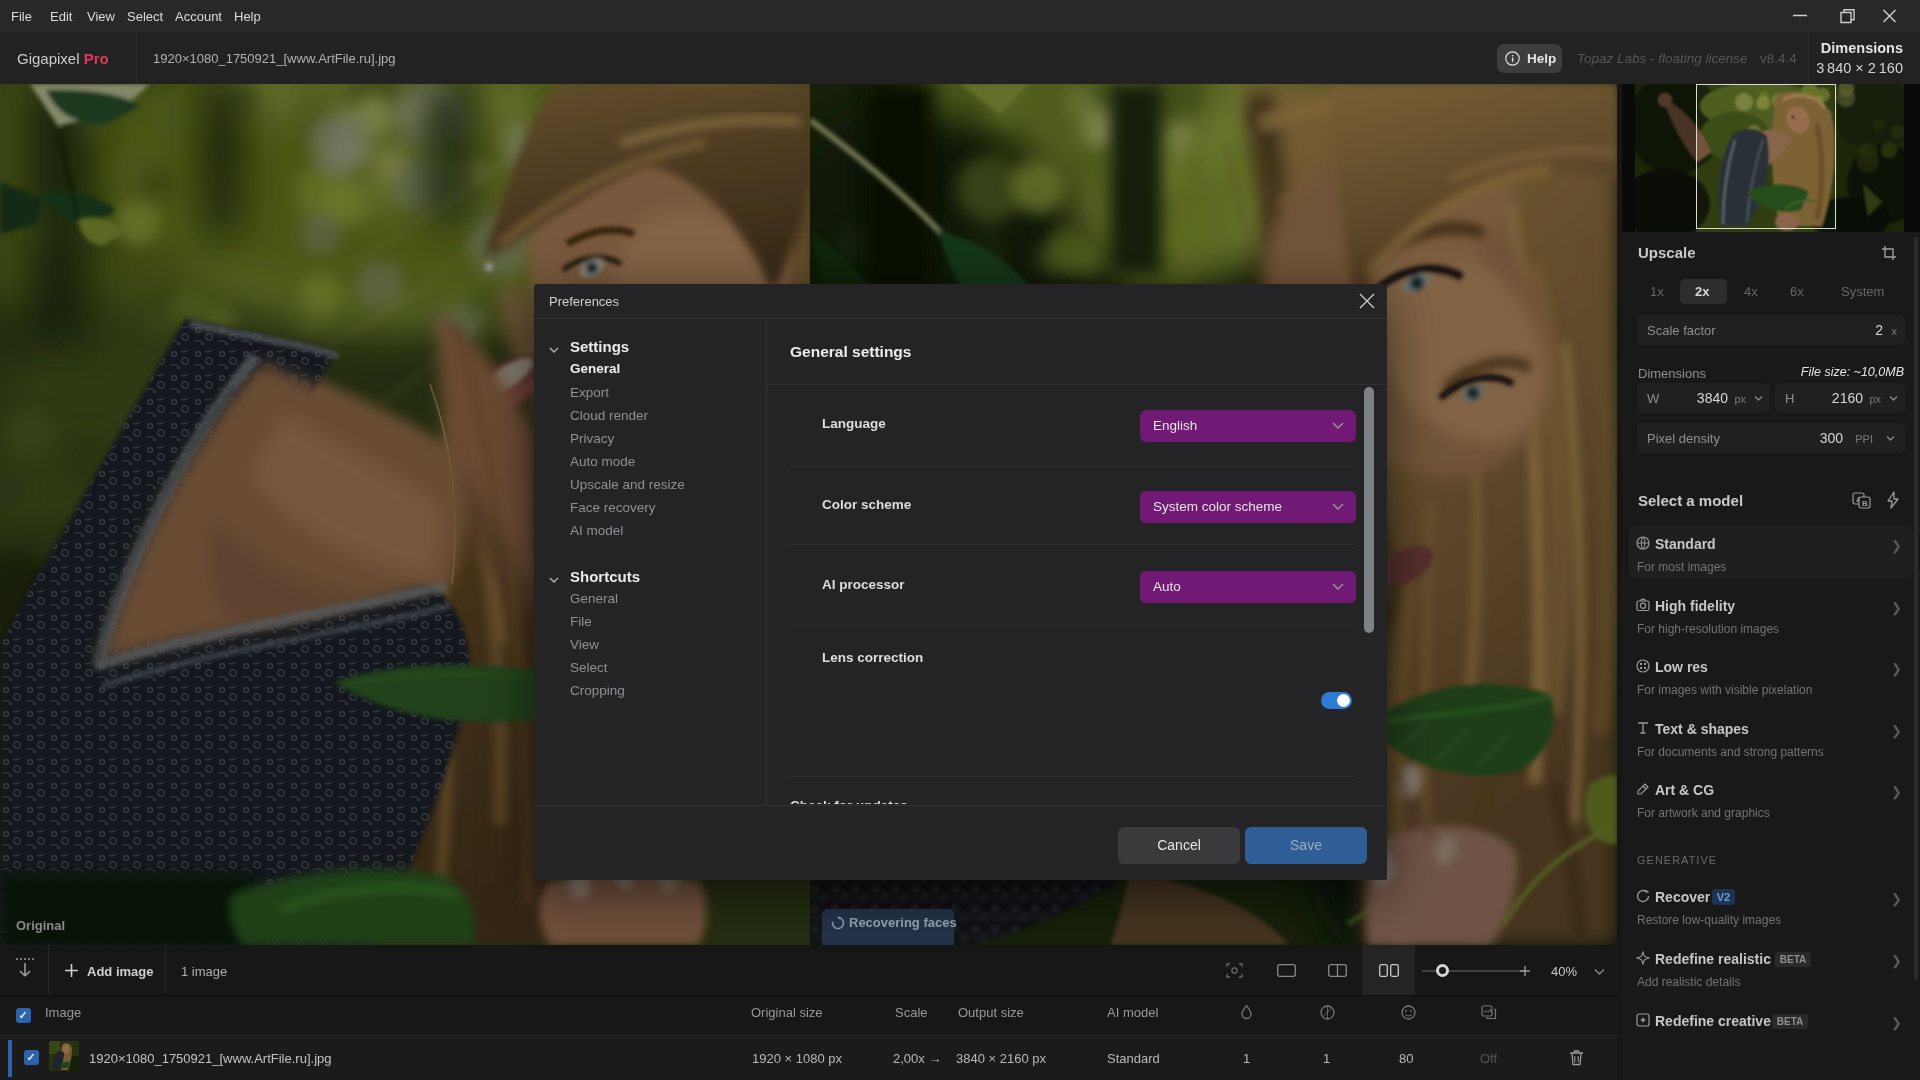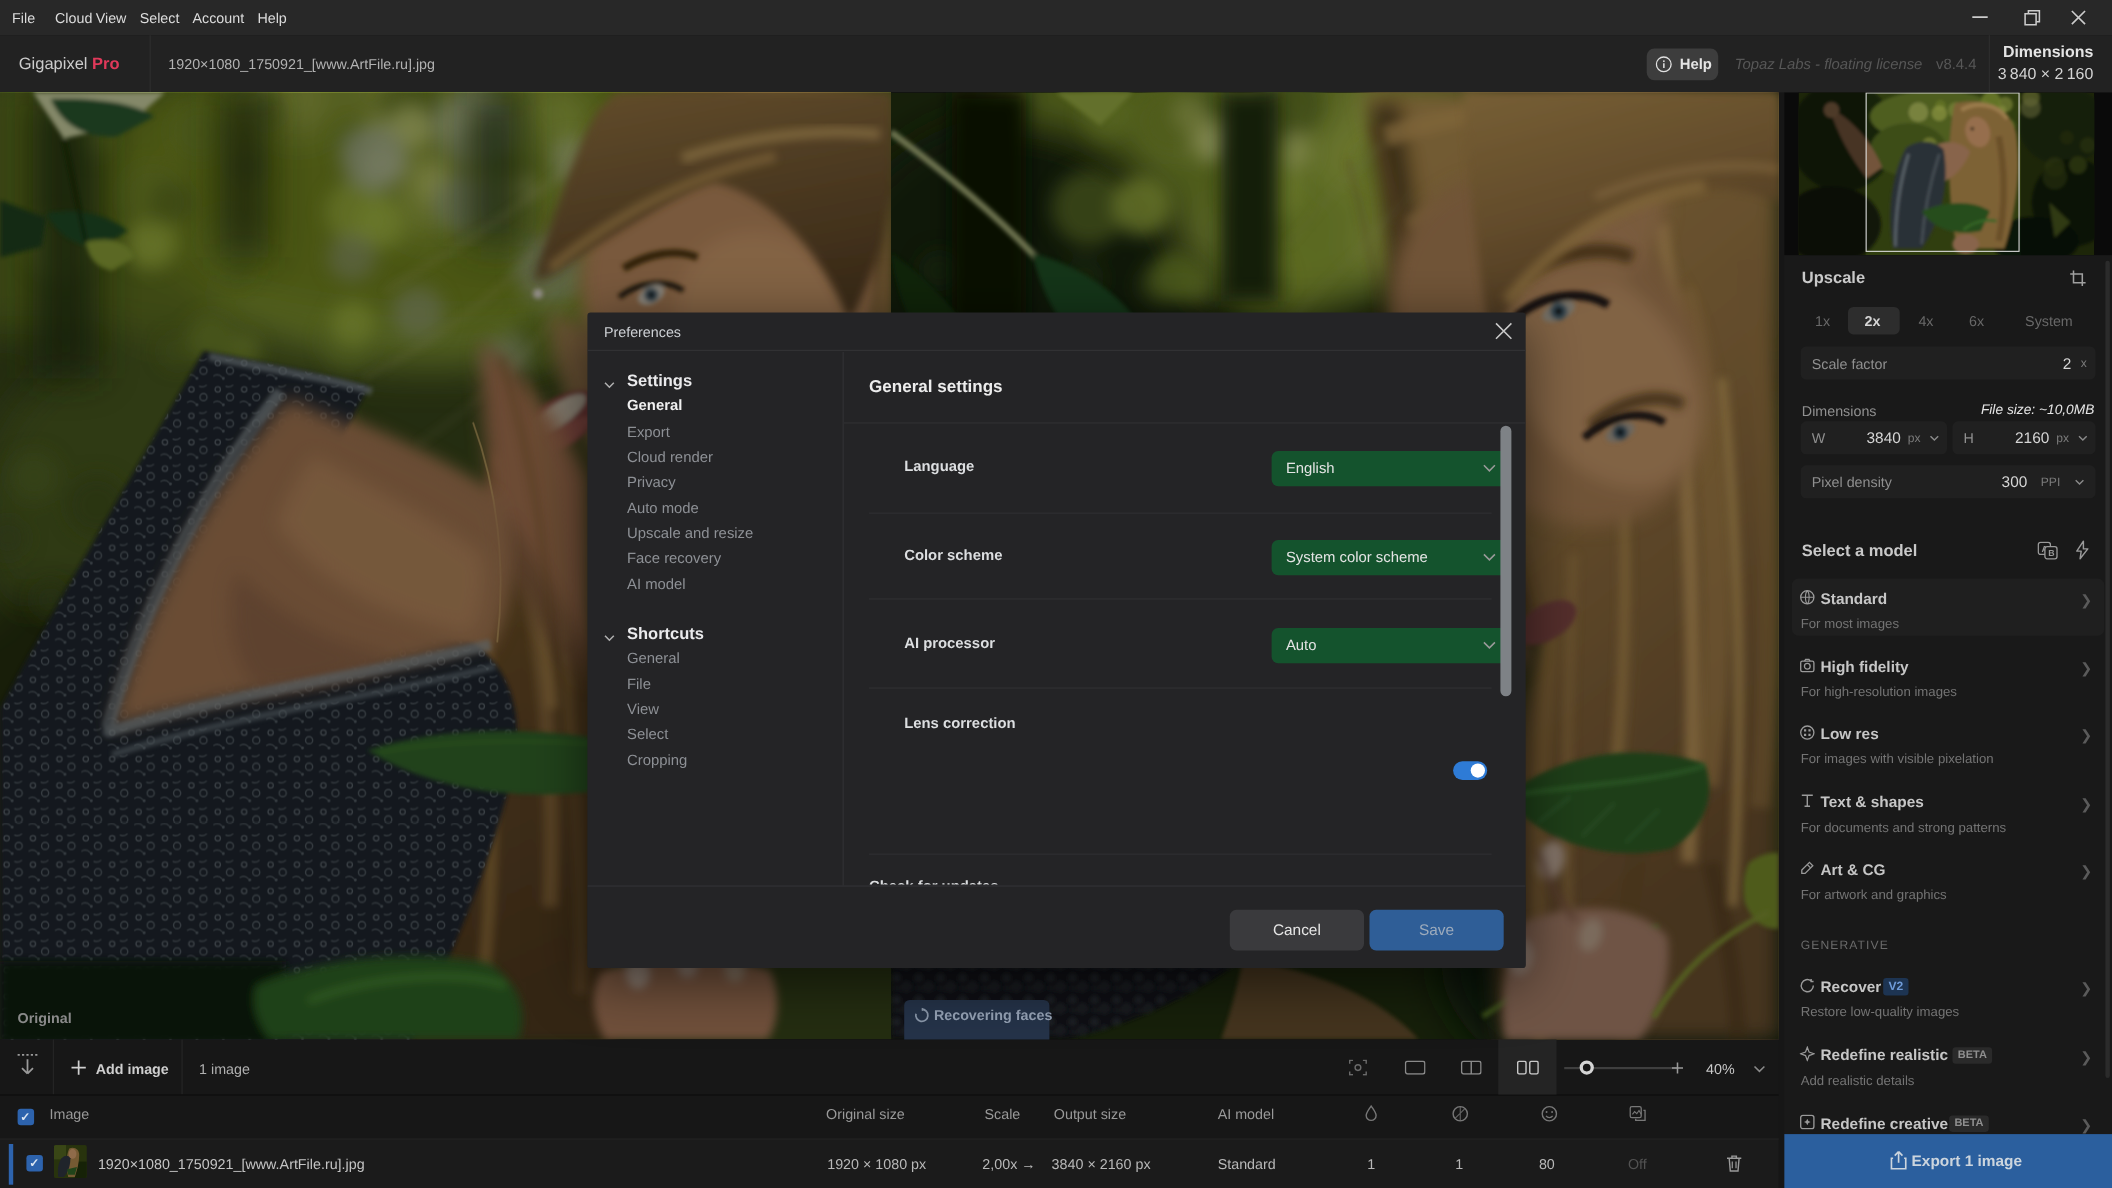--- a/index.html
+++ b/index.html
@@ -52,37 +52,37 @@
   
   #dlg { left:534px; top:284px; width:853px; height:596px; background:#242426; border-radius:3px;
     box-shadow:0 12px 50px rgba(0,0,0,0.55); z-index:40; overflow:hidden; }
   #dlg .titlebar { position:absolute; left:0; top:0; width:853px; height:35px; border-bottom:1px solid #333336; }
   #dlg .title { position:absolute; left:15px; top:10px; font-size:13px; color:#cdd0d4; }
   #dlg .vdiv { position:absolute; left:232px; top:36px; width:1px; height:560px; background:#333336; }
   .tree-h { position:absolute; left:36px; font-size:15px; font-weight:bold; color:#eaeaec; }
   .tree-c { position:absolute; left:14px; width:12px; height:12px; }
   .tree-i { position:absolute; left:36px; font-size:13.5px; color:#8d9095; }
   .dlab { position:absolute; left:256px; font-size:13.5px; font-weight:bold; color:#dcdee0;padding-left:32px; }
-  .dd { position:absolute; left:622px; width:216px; height:32px; background:#14532d; border-radius:6px; }
+  .dd { position:absolute; left:606px; width:216px; height:32px; background:#701a75; border-radius:6px; }
   .dd .v { position:absolute; left:13px; top:8px; font-size:13.5px; color:#e4e4e4; }
   .hdiv { position:absolute; height:1px; background:#303033; }
   #dlg .footer { position:absolute; left:0; top:521px; width:853px; height:75px; background:#242426;
     border-top:1px solid #333336; }
   .btn { position:absolute; top:21px; width:122px; height:37px; border-radius:6px; text-align:center;
     line-height:37px; font-size:14px; }
   #btncancel { left:584px; background:#3a3a3d; color:#e6e6e6; }
   #btnsave { left:711px; background:#2f5e97; color:#9dabbc; }
 </style>
 </head>
 <body>
 <div id="stage">
 
   <div class="abs" id="menubar">
     <span class="mi" style="left:11px;">File</span>
-    <span class="mi" style="left:50px;">Cloud</span>
+    <span class="mi" style="left:50px;">Edit</span>
     <span class="mi" style="left:87px;">View</span>
     <span class="mi" style="left:127px;">Select</span>
     <span class="mi" style="left:175px;">Account</span>
     <span class="mi" style="left:234px;">Help</span>
     <svg class="winbtn" style="left:1777px;" viewBox="0 0 46 32">
         <path d="M16 15.5h14" stroke="#cccccc" stroke-width="1.5"></path>
       </svg>
     <svg class="winbtn" style="left:1825px;" viewBox="0 0 46 32">
         <path d="M16 12.5h10v10H16z" fill="none" stroke="#cccccc" stroke-width="1.4"></path>
         <path d="M19 12.5V9.8h10v10h-2.8" fill="none" stroke="#cccccc" stroke-width="1.4"></path>
@@ -762,24 +762,20 @@
     <span class="trd" style="left:1243px;">1</span>
     <span class="trd" style="left:1323px;">1</span>
     <span class="trd" style="left:1399px;">80</span>
     <span class="trd" style="left:1480px; color:#525252;">Off</span>
     <svg style="position:absolute;left:1569px;top:13px;" width="15" height="17" viewBox="0 0 15 17">
         <path d="M1 4h13M5.5 4V2h4v2M3 4l1 11.5h7L12 4" fill="none" stroke="#9a9a9a" stroke-width="1.3"></path>
         <path d="M5.8 7v6M9.2 7v6" stroke="#9a9a9a" stroke-width="1.1"></path>
       </svg>
   </div>
 
-  <div class="abs" id="exportbtn"><svg style="position:absolute;left:96px;top:15px;" width="16" height="18" viewBox="0 0 16 18">
-        <path d="M8 1v10M8 1L4.5 4.5M8 1l3.5 3.5" stroke="#ccd5de" stroke-width="1.5" fill="none"></path>
-        <path d="M3 7H1.5v9.5h13V7H13" stroke="#ccd5de" stroke-width="1.5" fill="none"></path>
-      </svg><span style="margin-left:34px;">Export 1 image</span></div>
 
   <div class="abs" id="dlg">
     <div class="titlebar">
         <div class="title">Preferences</div>
       <svg style="position:absolute;right:11px;top:8px;" width="18" height="18" viewBox="0 0 18 18">
           <path d="M2 2l14 14M16 2L2 16" stroke="#c9c9c9" stroke-width="1.4"></path>
         </svg>
     </div>
     <div class="vdiv"></div>
 

